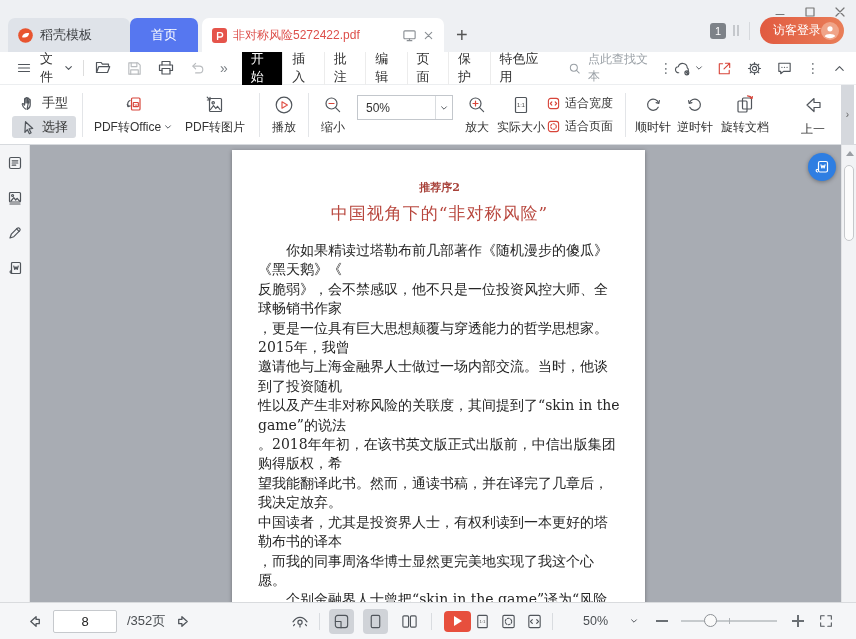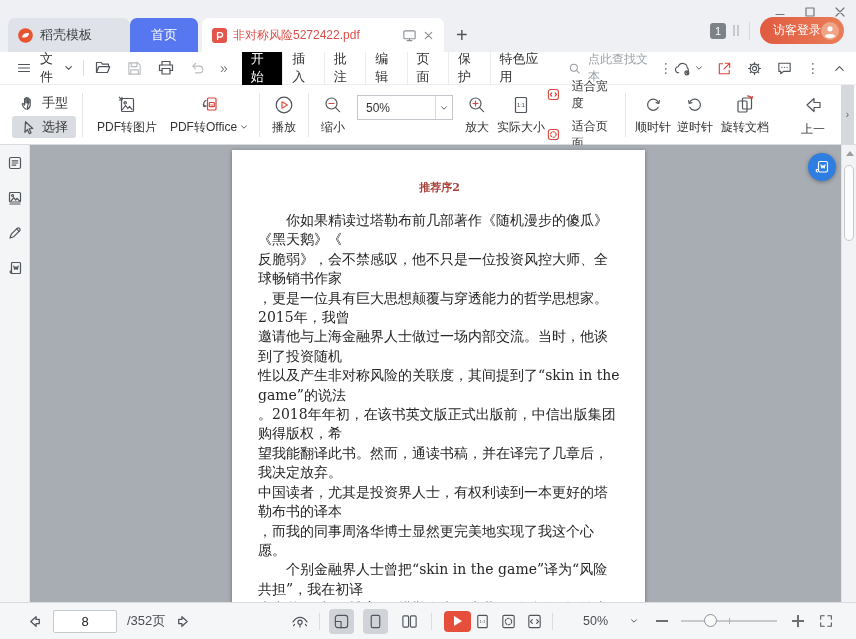--- a/index.html
+++ b/index.html
@@ -47,21 +47,21 @@
   .tool-row.selected { background:#d9dce1; }
   .tb-sep { width:1px; height:44px; background:#e3e5e8; margin:0 6px; flex:none; }
   .tool-col { display:flex; flex-direction:column; align-items:center; gap:3px; font-size:12px; color:#333; flex:none; }
   .tc-office { width:88px; } .tc-image { width:76px; } .tc-play { width:36px; }
   .tc-zoomout { width:36px; } .tc-zoomin { width:36px; } .tc-actual { width:52px; }
   .tc-rot { width:42px; } .tc-rotdoc { width:58px; }
   .zoom-combo { width:96px; height:25px; border:1px solid #c3c7cc; background:#fff; display:flex; align-items:center; font-size:12px; margin:0 6px 14px 6px; position:relative; flex:none; }
   .zoom-combo .zc-val { padding-left:8px; flex:1; }
   .zoom-combo .zc-btn { width:17px; height:100%; border-left:1px solid #d9dcdf; display:flex; align-items:center; justify-content:center; }
   .fit-stack { display:flex; flex-direction:column; gap:6px; width:72px; }
-  .fit-row { display:flex; align-items:center; gap:12px; font-size:12px; }
+  .fit-row { display:flex; align-items:center; gap:5px; font-size:12px; }
   .tc-prev { position:absolute; right:22px; top:9px; width:42px; }
   .tb-strip { position:absolute; right:2px; top:0; width:13px; height:59px; background:#d5d8dd; display:flex; align-items:center; justify-content:center; color:#666; font-size:10px; }
 
   
   .main { flex:1; display:flex; min-height:0; }
   .sidebar { width:30px; background:#f4f5f7; border-right:1px solid #e3e4e6; display:flex; flex-direction:column; align-items:center; padding-top:10px; gap:19px; flex:none; }
   .docarea { position:relative; flex:1; background:#a8acb3; overflow:hidden; }
   .page { position:absolute; left:202px; top:5px; width:413px; height:560px; background:#fff; box-shadow:0 1px 4px rgba(0,0,0,.35); padding:30px 24px 0 26px; }
   .doc-sub { text-align:center; font-family:"DejaVu Serif","Liberation Serif",serif; font-weight:700; font-size:11px; color:#a8423a; }
   .doc-head { text-align:center; font-family:"DejaVu Serif","Liberation Serif",serif; font-size:17px; color:#b8473e; margin-top:7px; letter-spacing:1px; }
@@ -287,44 +287,44 @@
         <span>手型</span>
       </div>
       <div class="tool-row selected">
         <svg class="ic" width="16" height="16" viewBox="0 0 16 16">
             <path d="M5.5 2.7l7.2 6.8-3.6.4 2 3.9-1.7.9-2-4-2.5 2.6z"></path>
           </svg>
         <span>选择</span>
       </div>
     </div>
     <div class="tb-sep"></div>
-    <div class="tool-col tc-image">
-      <svg class="ic" width="22" height="22" viewBox="0 0 22 22">
-          <path d="M3.2 3.2l2.6 2.6M6 3.4v2.6H3.4"></path>
-          <rect x="5.5" y="4.5" width="12" height="13" rx="1"></rect>
-          <circle cx="9.2" cy="8.8" r="1.2"></circle>
-          <path d="M6.5 15.5l3-4 2.3 3 1.7-2.2 2.5 3.2"></path>
-        </svg>
-      <span>PDF转图片</span>
-    </div>
     <div class="tool-col tc-office">
       <svg class="ic" width="22" height="22" viewBox="0 0 22 22">
           <path d="M8 6.5C5.8 7.4 5 10.2 6.3 12.2"></path>
           <path d="M5.3 10.3l.7 2.3 2.2-.7"></path>
           <rect x="9.5" y="4" width="8.5" height="12" rx="1" stroke="#d8453a"></rect>
           <rect x="11.3" y="8.5" width="5" height="4.2" rx=".5" stroke="#d8453a"></rect>
           <text x="13.8" y="11.9" font-size="3.8" fill="#d8453a" text-anchor="middle">w</text>
         </svg>
       <span style="display:flex;align-items:center;gap:3px;">
         <span>PDF转Office</span>
         <svg class="ic" width="8" height="8" viewBox="0 0 10 10">
             <path d="M2 3.5l3 3 3-3"></path>
           </svg>
       </span>
     </div>
+    <div class="tool-col tc-image">
+      <svg class="ic" width="22" height="22" viewBox="0 0 22 22">
+          <path d="M3.2 3.2l2.6 2.6M6 3.4v2.6H3.4"></path>
+          <rect x="5.5" y="4.5" width="12" height="13" rx="1"></rect>
+          <circle cx="9.2" cy="8.8" r="1.2"></circle>
+          <path d="M6.5 15.5l3-4 2.3 3 1.7-2.2 2.5 3.2"></path>
+        </svg>
+      <span>PDF转图片</span>
+    </div>
     <div class="tb-sep"></div>
     <div class="tool-col tc-play">
       <svg class="ic" width="22" height="22" viewBox="0 0 22 22">
           <circle cx="11" cy="11" r="7.8"></circle>
           <path d="M9 7.8v6.4L14.4 11z" stroke="#e0544a"></path>
         </svg>
       <span>播放</span>
     </div>
     <div class="tb-sep"></div>
     <div class="tool-col tc-zoomout">
@@ -435,20 +435,21 @@
             <rect x="4.5" y="2.5" width="9" height="11" rx="1"></rect>
             <path d="M6.8 6l1 3.5L9 6.8l1.2 2.7 1-3.5"></path>
             <path d="M4.5 10.5c-2 .4-2 2.6.3 2.8"></path>
           </svg>
         </span>
     </div>
 
     <div class="docarea">
       <div class="page">
         <div class="doc-sub">推荐序2</div>
+        <div class="doc-head">中国视角下的“非对称风险”</div>
         <div class="doc-body">
             <div class="doc-para">你如果精读过塔勒布前几部著作《随机漫步的傻瓜》《黑天鹅》《
 反脆弱》，会不禁感叹，他不只是一位投资风控大师、全球畅销书作家
 ，更是一位具有巨大思想颠覆与穿透能力的哲学思想家。2015年，我曾
 邀请他与上海金融界人士做过一场内部交流。当时，他谈到了投资随机
 性以及产生非对称风险的关联度，其间提到了“skin in the game”的说法
 。2018年年初，在该书英文版正式出版前，中信出版集团购得版权，希
 望我能翻译此书。然而，通读书稿，并在译完了几章后，我决定放弃。
 中国读者，尤其是投资界人士，有权利读到一本更好的塔勒布书的译本
 ，而我的同事周洛华博士显然更完美地实现了我这个心愿。</div>

